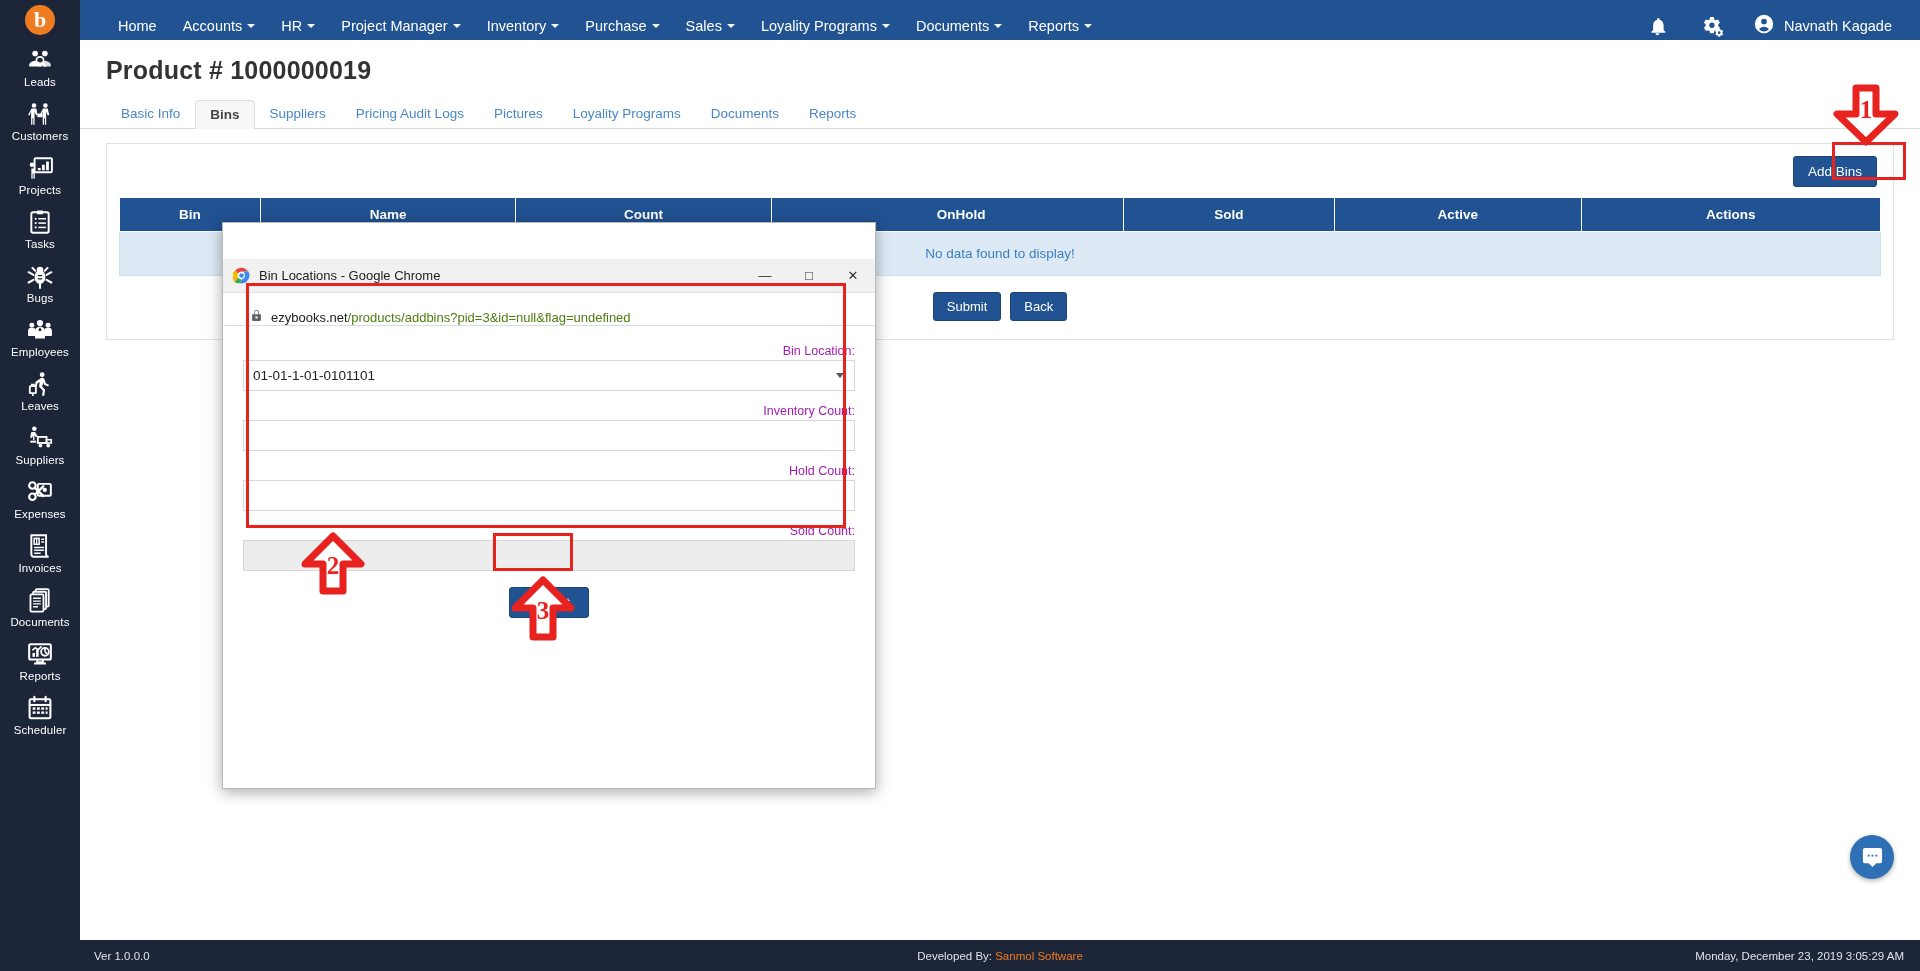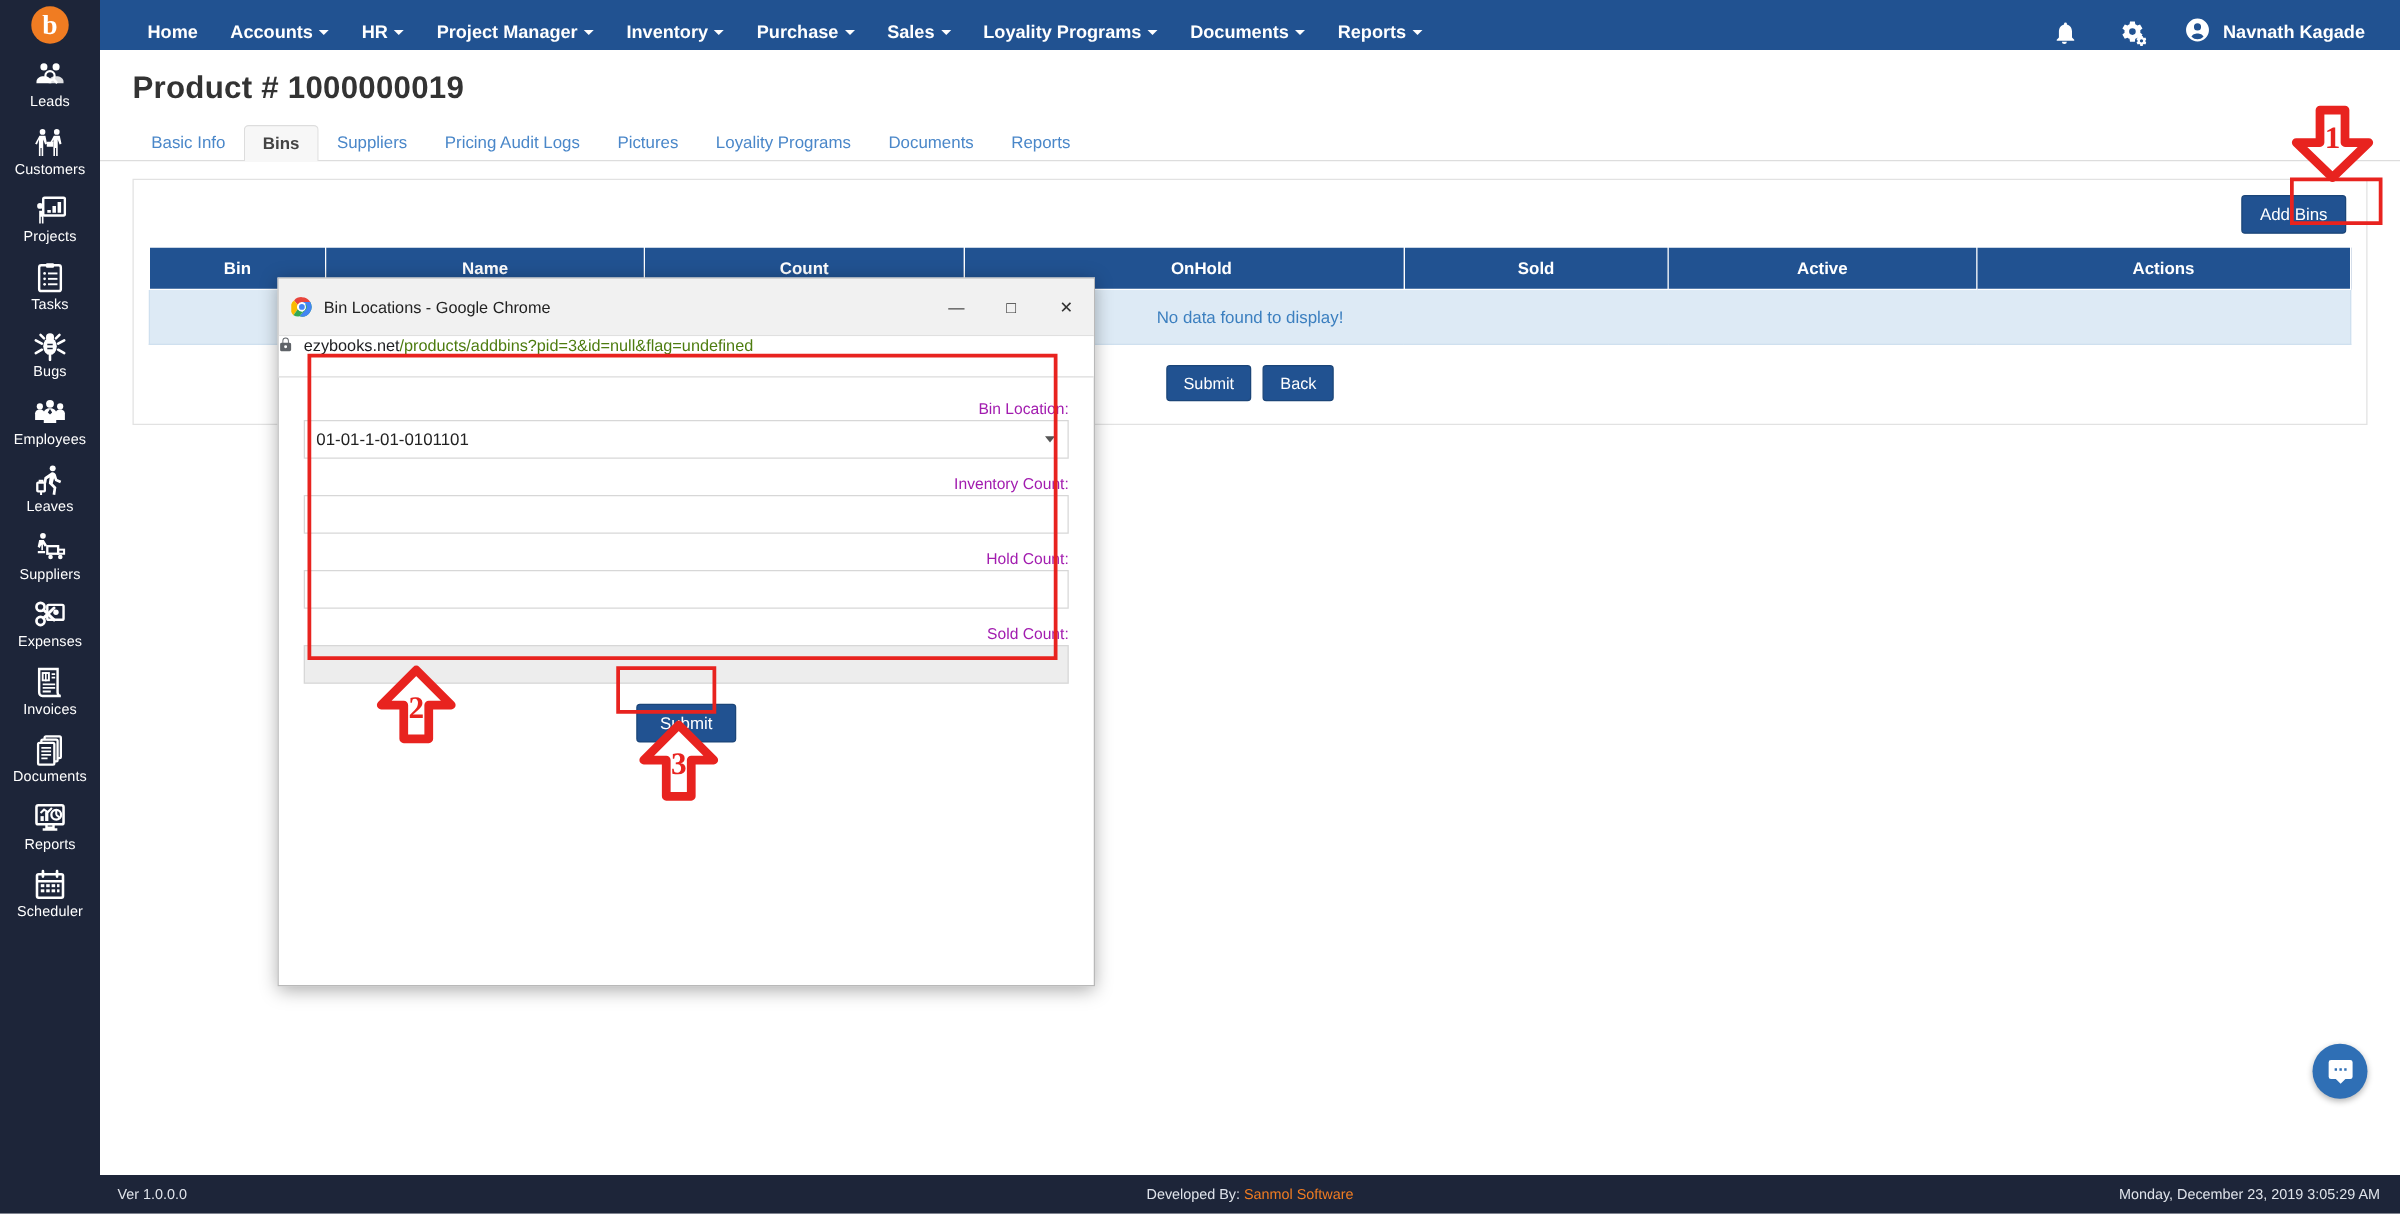--- a/index.html
+++ b/index.html
@@ -28,21 +28,21 @@
     display:flex; flex-direction:column; align-items:center; justify-content:center;
     padding:7px 0 6px; cursor:pointer; user-select:none;
   }
   .sb-ico { width:26px; height:26px; display:block; }
   .sb-ico svg { width:26px; height:26px; display:block; fill:#ffffff; }
   .sb-label { font-size:11.5px; margin-top:3px; color:#ffffff; letter-spacing:.1px;}
 
   
   .topnav {
     position:absolute; left:80px; top:0; width:1840px; height:52px;
-    background:#215291; display:flex; align-items:center;font-weight:bold;
+    background:#215291; display:flex; align-items:center;
   }
   .nav-items { display:flex; align-items:center; height:40px; padding-left:25px; }
   .nav-item {
     color:#ffffff; font-size:14.5px; padding:0 13px; height:40px;
     display:flex; align-items:center; cursor:pointer; white-space:nowrap;
   }
   .caret { display:inline-block; margin-left:5px;
     border-left:4px solid transparent; border-right:4px solid transparent;
     border-top:4px solid #fff; }
   .nav-right {
@@ -110,32 +110,32 @@
   }
   .chat-fab svg { fill:#fff; }
 
   
   .popup {
     position:absolute; left:222px; top:222px; width:654px; height:567px;
     background:#fff; border:1px solid #b9b9b9; box-shadow:0 3px 14px rgba(0,0,0,.34);
     z-index: 40;
   }
   .pop-title {
-    height:46px; background:#f1f1f1; display:flex; align-items:center;
-    border-bottom:1px solid #e0e0e0; padding-left:10px;
+    height:34px; background:#f1f1f1; display:flex; align-items:center;
+    border-bottom:1px solid #e0e0e0; padding-left:10px;margin-top:36px;
   }
   .chrome-dot { width:17px; height:17px; flex:0 0 17px; margin-right:9px; }
   .pop-title-text { font-size:13px; color:#222; flex:1; }
   .win-btns { display:flex; height:34px; }
   .win-btn {
     width:44px; height:34px; display:flex; align-items:center; justify-content:center;
     cursor:pointer; color:#333; font-size:13px;
   }
   .pop-url {
-    height:33px; display:flex; align-items:flex-start; padding-left:0;
+    height:33px; display:flex; align-items:flex-end; padding-left:28px;
     border-bottom:1px solid #dcdcdc; background:#fff; font-size:13px; color:#202124;
   }
   .lock { margin-right:9px; }
   .url-dim { color:#4d7c0f; }
   .pop-body { padding:18px 20px 0; }
 
   .field-label { font-size:12.5px; color:#a21caf; margin-bottom:2px;text-align:right; }
   .field-group { margin-bottom:13px; }
   .sel, .inp {
     width:100%; height:31px; border:1px solid #d7d7d7; background:#fff;

